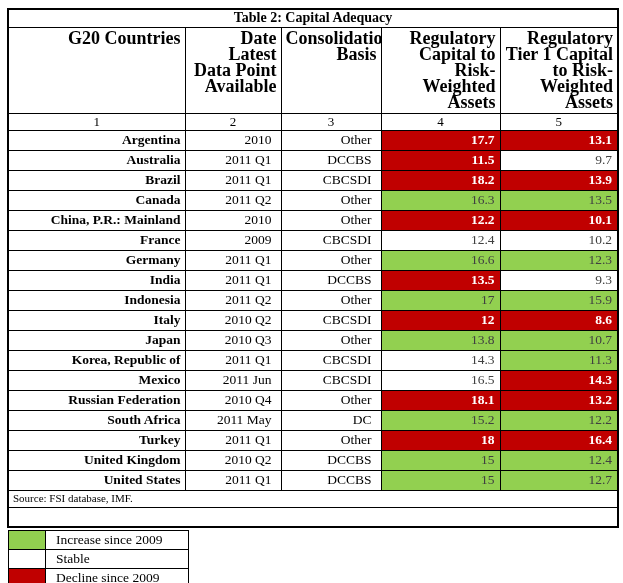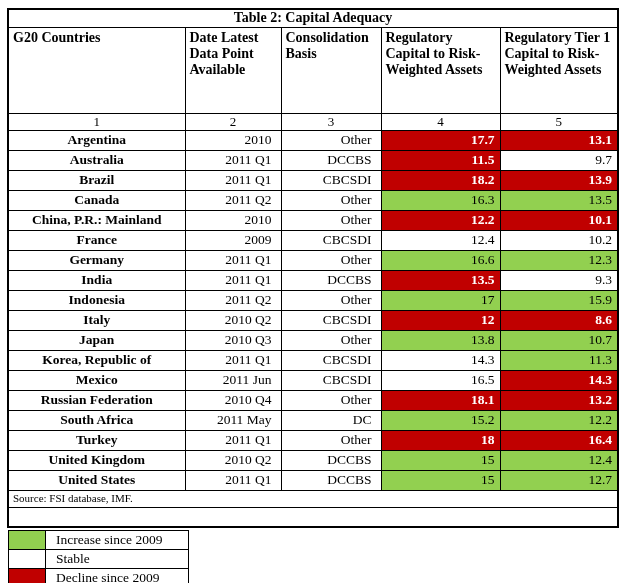--- a/index.html
+++ b/index.html
@@ -26,55 +26,55 @@
   }
   .title-row td {
     font-weight: bold;
     text-align: center;
     font-size: 14px;
     height: 18px;
     padding: 0 2px;
   }
   th.colhead {
     font-weight: bold;
-    text-align: left;
+    text-align: right;
     vertical-align: top;
-    font-size: 14px;
+    font-size: 18px;
     line-height: 16px;
     padding: 2px 4px;
     height: 86px;
   }
   .numrow td {
     text-align: center;
     font-size: 13px;
     height: 16px;
     padding: 0;
   }
   tr.datarow { height: 20px; }
   td.country {
     font-weight: bold;
-    text-align: center;
+    text-align: right;
     padding: 0 4px;
     font-size: 13.5px;
     white-space: nowrap;
   }
   td.date, td.basis {
     text-align: right;
     padding: 0 9px 0 2px;
     font-size: 13.5px;
     white-space: nowrap;
   }
   td.val {
     text-align: right;
     padding: 0 5px 0 2px;
     font-size: 13.5px;
     white-space: nowrap;
   }
   td.bg-decline { color: #ffffff; font-weight: bold; }
-  td.bg-increase, td.bg-stable { color: #000000; }
+  td.bg-increase, td.bg-stable { color: #404040; }
   .source-row td {
     font-size: 11px;
     padding: 1px 4px 3px 4px;
     height: 17px;
     vertical-align: top;
   }
   .empty-row td { height: 20px; }
 
   table.legend {
     border-collapse: collapse;

